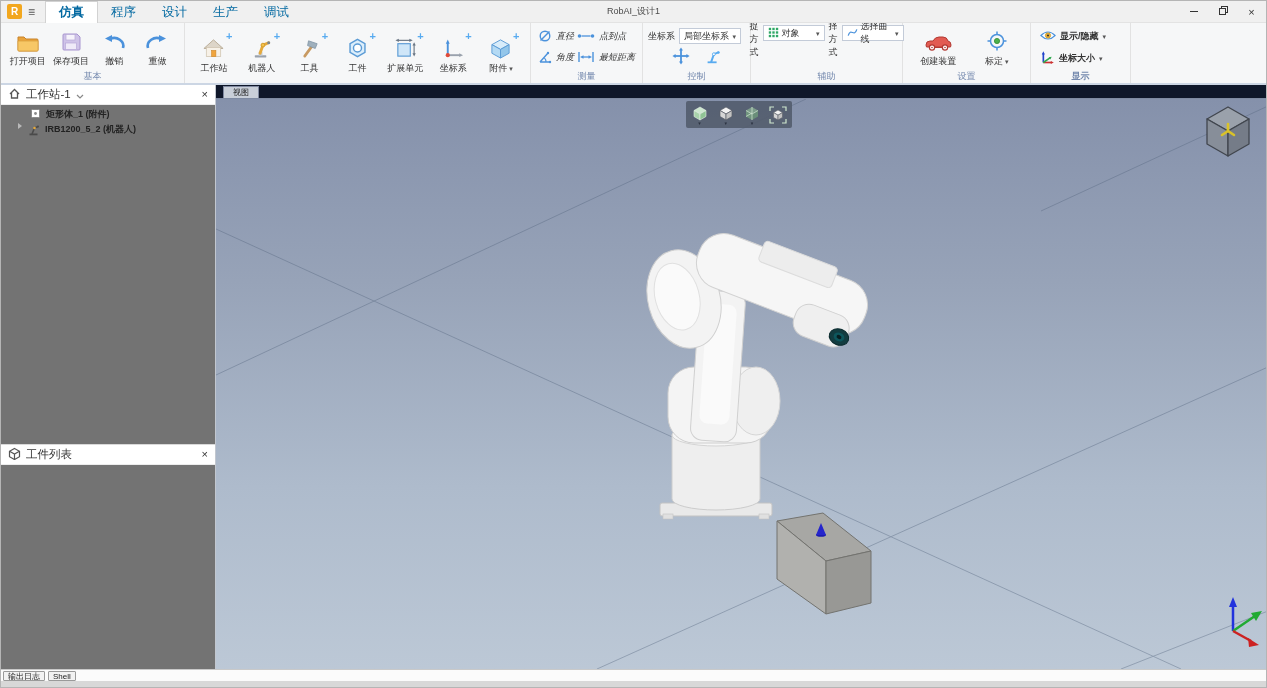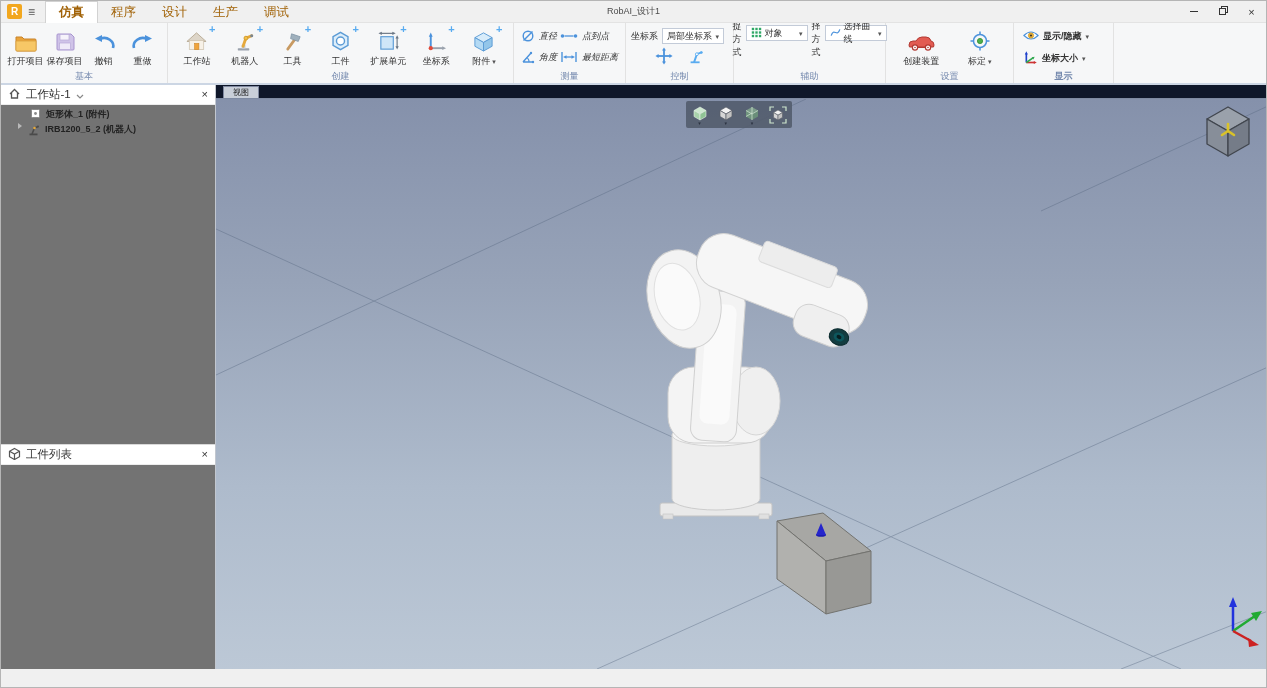--- a/index.html
+++ b/index.html
@@ -4,21 +4,21 @@
 <style>
   html,body{margin:0;padding:0;background:#e8e8e8;}
   *{box-sizing:border-box;font-family:"Liberation Sans","DejaVu Sans",sans-serif;}
   .app{position:relative;width:1267px;height:688px;background:#f0f0f0;overflow:hidden;border:1px solid #b5b5b5;}
 
   
   .titlebar{position:relative;height:22px;background:#f0f0f0;display:flex;align-items:center;border-bottom:1px solid #e3e3e3;}
   .logo{width:15px;height:15px;margin-left:6px;background:#f2a71e;border-radius:2px;color:#fff;font-size:10px;font-weight:bold;display:flex;align-items:center;justify-content:center;cursor:pointer;}
   .hamburger{margin-left:6px;color:#555;font-size:12px;cursor:pointer;}
   .menu-tabs{display:flex;margin-left:10px;height:22px;align-items:stretch;}
-  .mtab{padding:3px 13px 2px;font-size:12.5px;color:#a16207;display:flex;align-items:center;cursor:pointer;}
+  .mtab{padding:3px 13px 2px;font-size:12.5px;color:#0369a1;display:flex;align-items:center;cursor:pointer;}
   .mtab.active{background:#fff;border:1px solid #d2d2d2;border-bottom:none;font-weight:bold;}
   .win-title{position:absolute;left:0;right:0;text-align:center;font-size:9px;color:#4a4a4a;pointer-events:none;}
   .win-controls{margin-left:auto;display:flex;height:100%;}
   .wbtn{width:29px;display:flex;align-items:center;justify-content:center;color:#333;font-size:11px;cursor:pointer;}
   .minbar{display:block;width:8px;height:1px;background:#333;}
   .restorebox{display:block;width:7px;height:7px;border:1px solid #333;background:#f0f0f0;box-shadow:2px -2px 0 -1px #f0f0f0,2px -2px 0 0 #333;}
 
   
   .ribbon{display:flex;height:62px;background:#f6f7f8;border-bottom:2px solid #ccd6e4;}
   .rgroup{display:flex;flex-direction:column;border-right:1px solid #e2e2e2;padding:1px 5px 0;}
@@ -86,21 +86,21 @@
         </div>
       <div class="wbtn">
           <span class="restorebox"></span>
         </div>
       <div class="wbtn">×</div>
     </div>
   </div>
 
   <div class="ribbon">
 
-    <div class="rgroup" style="width:167px;">
+    <div class="rgroup" style="width:184px;">
       <div class="rg-content" style="justify-content:space-around;">
         <div class="rbtn">
           <span class="ic">
               <svg width="22" height="18" viewBox="0 0 22 18">
                 <path d="M1,3 h6 l2,2 h11 a1,1 0 0 1 1,1 v10 a1,1 0 0 1 -1,1 H2 a1,1 0 0 1 -1,-1 Z" fill="#e9a33b" stroke="#c9832a"></path>
                 <path d="M1,7 h20 v9 a1,1 0 0 1 -1,1 H2 a1,1 0 0 1 -1,-1 Z" fill="#f7c766" stroke="#d9a23f" stroke-width="0.8"></path>
               </svg>
             </span>
           <span>打开项目</span>
         </div>
@@ -218,21 +218,20 @@
                 <polygon points="12,13 21,8 21,17 12,22" fill="#93c6ea" stroke="#5b9bd5"></polygon>
               </svg>
               <span class="badge">+</span>
             </span>
           <span class="lblrow">
               <span>附件</span>
               <span class="caret">▾</span>
             </span>
         </div>
       </div>
-      <div class="rg-label">创建</div>
     </div>
 
     <div class="rgroup" style="width:112px;">
       <div class="rg-content" style="justify-content:space-between;padding:0 2px;">
         <div class="smallcol">
           <div class="sbtn">
             <span><svg width="14" height="14" viewBox="0 0 14 14">
                   <circle cx="7" cy="7" r="4.8" stroke="#4b92dc" stroke-width="1.4" fill="none"></circle>
                   <line x1="2.5" y1="11.5" x2="11.5" y2="2.5" stroke="#4b92dc" stroke-width="1.4"></line>
                 </svg></span>
@@ -562,14 +561,21 @@
                 <polygon points="9,4 13.5,6.6 9,9.2 4.5,6.6" fill="#f2f2f2" stroke="#5a5f68" stroke-width="0.6"></polygon>
                 <polygon points="4.5,6.6 9,9.2 9,14 4.5,11.4" fill="#d6d6d6" stroke="#5a5f68" stroke-width="0.6"></polygon>
                 <polygon points="9,9.2 13.5,6.6 13.5,11.4 9,14" fill="#c2c2c2" stroke="#5a5f68" stroke-width="0.6"></polygon>
               </svg>
           </div>
         </div>
       </div>
     </div>
   </div>
 
+  <div class="statusbar">
+    <div class="status-tabsrow">
+      <span class="stab">输出日志</span>
+      <span class="stab">Shell</span>
+    </div>
+    <div class="status-gray"></div>
+  </div>
 
 </div>
 
 </body></html>

